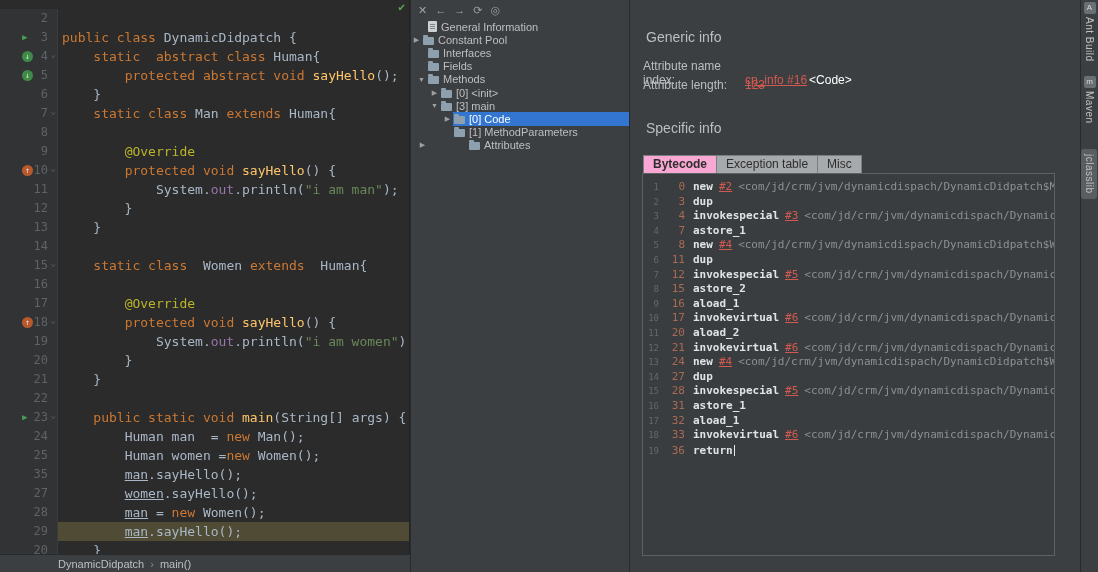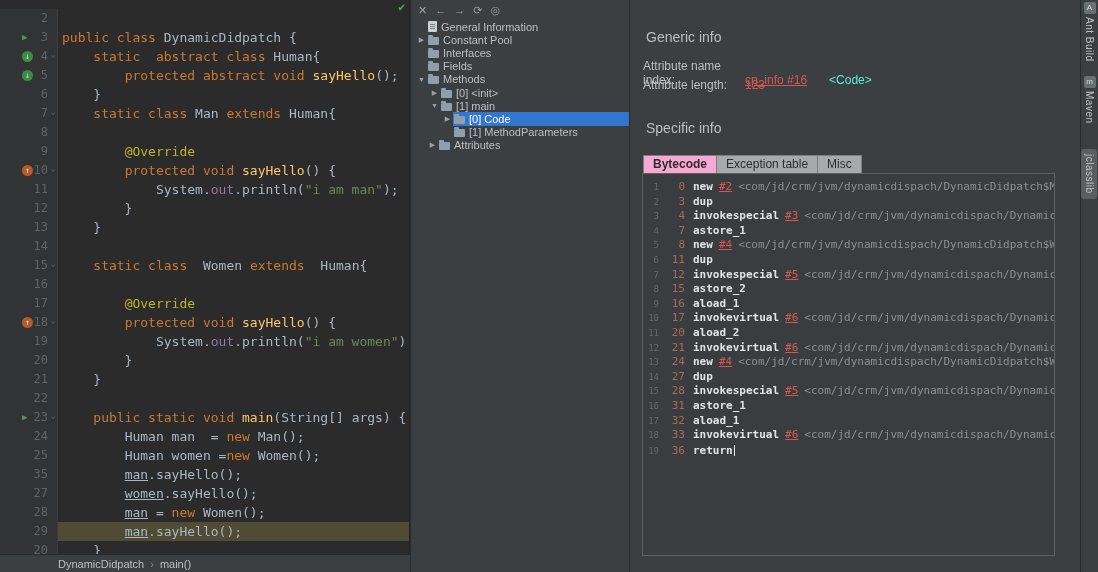--- a/index.html
+++ b/index.html
@@ -44,21 +44,21 @@
 
   
   .detail { position:absolute; left:630px; top:0; width:450px; height:572px; background:#3c3f41; overflow:hidden; }
   .sect-title { position:absolute; left:16px; color:#bcbec0; font-size:14px; }
   #generic-title { top:29px; }
   #specific-title { top:120px; }
   #info-rows { position:absolute; left:13px; top:59px; }
   .irow { height:19px; font-size:12px; }
   .ilabel { display:inline-block; width:102px; color:#bcbec0; }
   .ilink { color:#d25950; text-decoration:underline; cursor:pointer; }
-  .isuffix { color:#5eead4; margin-left:22px; }
+  .isuffix { color:#ffffff; margin-left:2px; }
   .ivalue { color:#d25950; }
   #tabs { position:absolute; left:13px; top:155px; display:flex; }
   .tab { padding:1px 9px 2px; font-size:12px; color:#2e2e2e; background:#a6aaac; border:1px solid #7c7f81; border-right:none; cursor:default; }
   .tab:last-child { border-right:1px solid #7c7f81; }
   .tab.active { background:#f9a8d4;font-weight:bold; }
   #bcbox { position:absolute; left:12px; top:173px; right:25px; bottom:16px; border:1px solid #5e6163; background:#3a3d3f; padding-top:6px; overflow:hidden; }
   .brow { display:flex; align-items:baseline; height:14.6px; line-height:14.6px; font-family:"DejaVu Sans Mono", monospace; font-size:11px; white-space:pre; }
   .bln { width:16px; flex:0 0 16px; text-align:right; color:#63686c; font-size:9px; }
   .boff { width:24px; flex:0 0 24px; text-align:right; color:#a96a55; margin-left:2px; }
   .bop { margin-left:8px; font-weight:bold; color:#dfe3e6; }
@@ -123,29 +123,29 @@
   <div class="treepanel">
     <div class="ttoolbar" id="tree-toolbar">
         <span class="tbico">✕</span>
         <span class="tbico">←</span>
         <span class="tbico">→</span>
         <span class="tbico">⟳</span>
         <span class="tbico">◎</span>
       </div>
     <div id="tree">
         <div class="trow" style="padding-left: 5px;"><span class="arrow"></span><span class="tcontent"><span class="ticon doc"></span><span class="tlabel">General Information</span></span></div>
-        <div class="trow" style="padding-left: 5px;"><span class="arrow">▶</span><span class="tcontent"><span class="ticon folder"></span><span class="tlabel">Constant Pool</span></span></div>
+        <div class="trow" style=""><span class="arrow">▶</span><span class="tcontent"><span class="ticon folder"></span><span class="tlabel">Constant Pool</span></span></div>
         <div class="trow" style="padding-left: 5px;"><span class="arrow"></span><span class="tcontent"><span class="ticon folder"></span><span class="tlabel">Interfaces</span></span></div>
         <div class="trow" style="padding-left: 5px;"><span class="arrow"></span><span class="tcontent"><span class="ticon folder"></span><span class="tlabel">Fields</span></span></div>
         <div class="trow" style="padding-left: 5px;"><span class="arrow">▼</span><span class="tcontent"><span class="ticon folder"></span><span class="tlabel">Methods</span></span></div>
         <div class="trow" style="padding-left: 18px;"><span class="arrow">▶</span><span class="tcontent"><span class="ticon folder"></span><span class="tlabel">[0] &lt;init&gt;</span></span></div>
-        <div class="trow" style="padding-left: 18px;"><span class="arrow">▼</span><span class="tcontent"><span class="ticon folder"></span><span class="tlabel">[1] main</span></span></div>
+        <div class="trow" style="padding-left: 18px;"><span class="arrow">▼</span><span class="tcontent"><span class="ticon folder"></span><span class="tlabel">[3] main</span></span></div>
         <div class="trow sel" style="padding-left: 31px;"><span class="arrow">▶</span><span class="tcontent"><span class="ticon folder"></span><span class="tlabel">[0] Code</span></span></div>
         <div class="trow" style="padding-left: 31px;"><span class="arrow"></span><span class="tcontent"><span class="ticon folder"></span><span class="tlabel">[1] MethodParameters</span></span></div>
-        <div class="trow" style="padding-left: 16px;"><span class="arrow">▶</span><span class="tcontent"><span class="ticon folder"></span><span class="tlabel">Attributes</span></span></div>
+        <div class="trow" style="padding-left: 6px; gap: 40px;"><span class="arrow">▶</span><span class="tcontent"><span class="ticon folder"></span><span class="tlabel">Attributes</span></span></div>
       </div>
   </div>
 
   <div class="detail">
     <div class="sect-title" id="generic-title">Generic info</div>
     <div id="info-rows">
         <div class="irow"><span class="ilabel">Attribute name index:</span><span class="ilink">cp_info #16</span><span class="isuffix">&lt;Code&gt;</span></div>
         <div class="irow"><span class="ilabel">Attribute length:</span><span class="ivalue">123</span></div>
       </div>
     <div class="sect-title" id="specific-title">Specific info</div>

